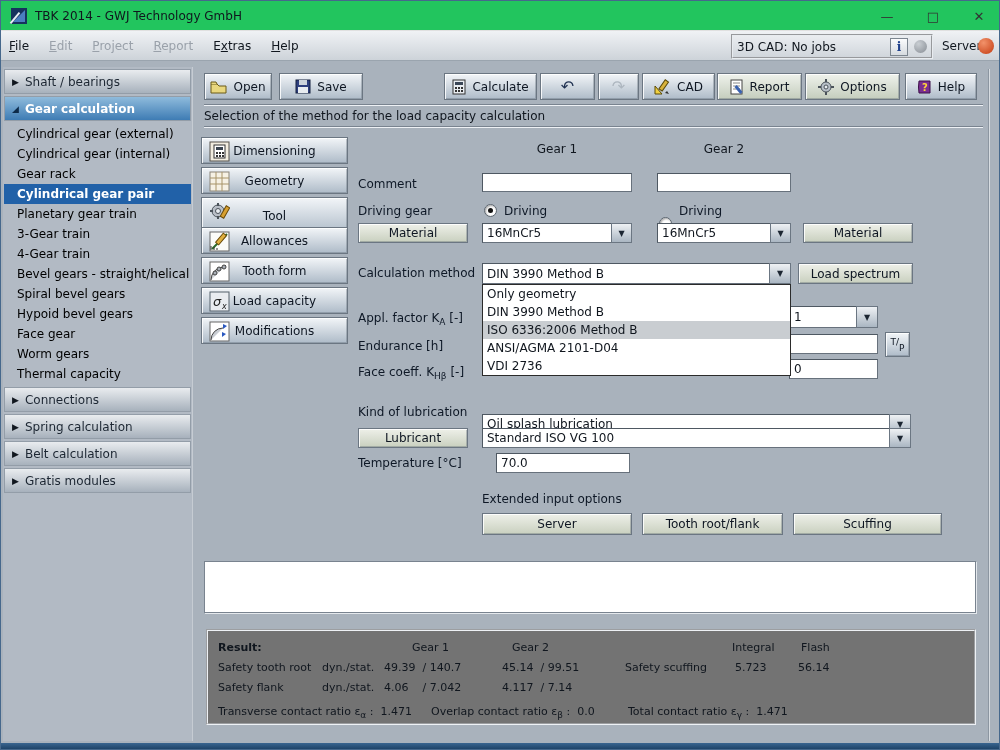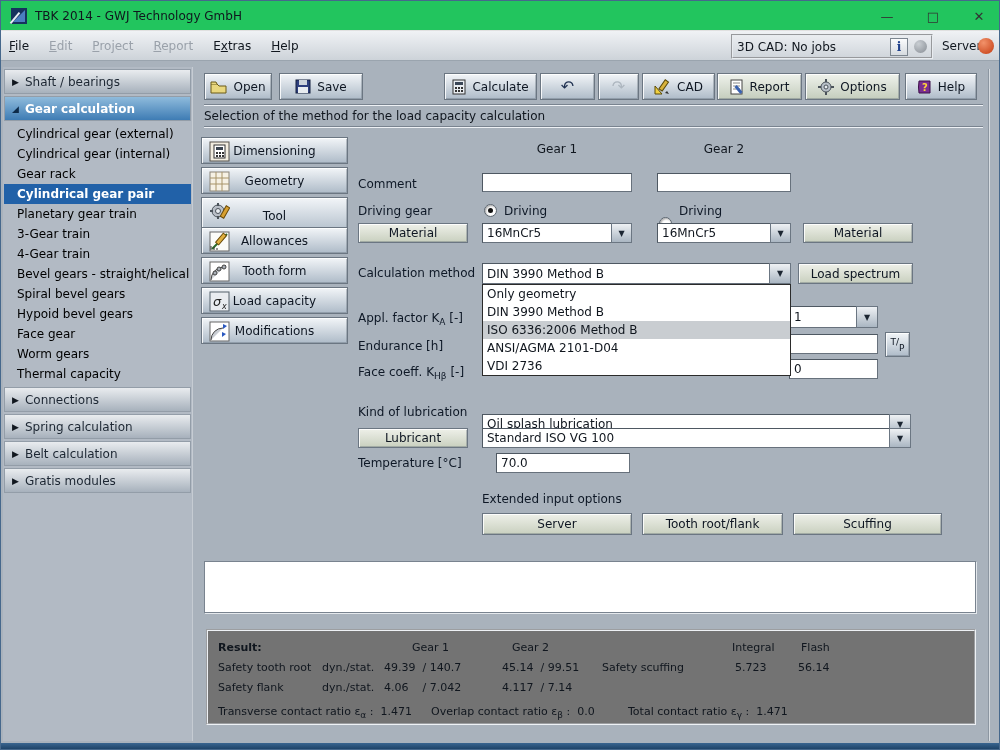--- a/index.html
+++ b/index.html
@@ -370,21 +370,21 @@
     <div class="abs" style="left:10px;top:10px;font-weight:bold;">Result:</div>
     <div class="abs" style="left:204px;top:10px;">Gear 1</div>
     <div class="abs" style="left:304px;top:10px;">Gear 2</div>
     <div class="abs" style="left:524px;top:10px;">Integral</div>
     <div class="abs" style="left:593px;top:10px;">Flash</div>
 
     <div class="abs" style="left:10px;top:30px;">Safety tooth root</div>
     <div class="abs" style="left:114px;top:30px;">dyn./stat.</div>
     <div class="abs" style="left:176px;top:30px;">49.39  / 140.7</div>
     <div class="abs" style="left:294px;top:30px;">45.14  / 99.51</div>
-    <div class="abs" style="left:394px;top:30px;text-align:center;">Safety scuffing</div>
+    <div class="abs" style="left:417px;top:30px;text-align:center;">Safety scuffing</div>
     <div class="abs" style="left:527px;top:30px;">5.723</div>
     <div class="abs" style="left:590px;top:30px;">56.14</div>
 
     <div class="abs" style="left:10px;top:50px;">Safety flank</div>
     <div class="abs" style="left:114px;top:50px;">dyn./stat.</div>
     <div class="abs" style="left:176px;top:50px;">4.06    / 7.042</div>
     <div class="abs" style="left:294px;top:50px;">4.117  / 7.14</div>
 
     <div class="abs" style="left:10px;top:74px;"><span>Transverse contact ratio ε</span><sub>α</sub><span> :  1.471</span></div>
     <div class="abs" style="left:223px;top:74px;"><span>Overlap contact ratio ε</span><sub>β</sub><span> :  0.0</span></div>

